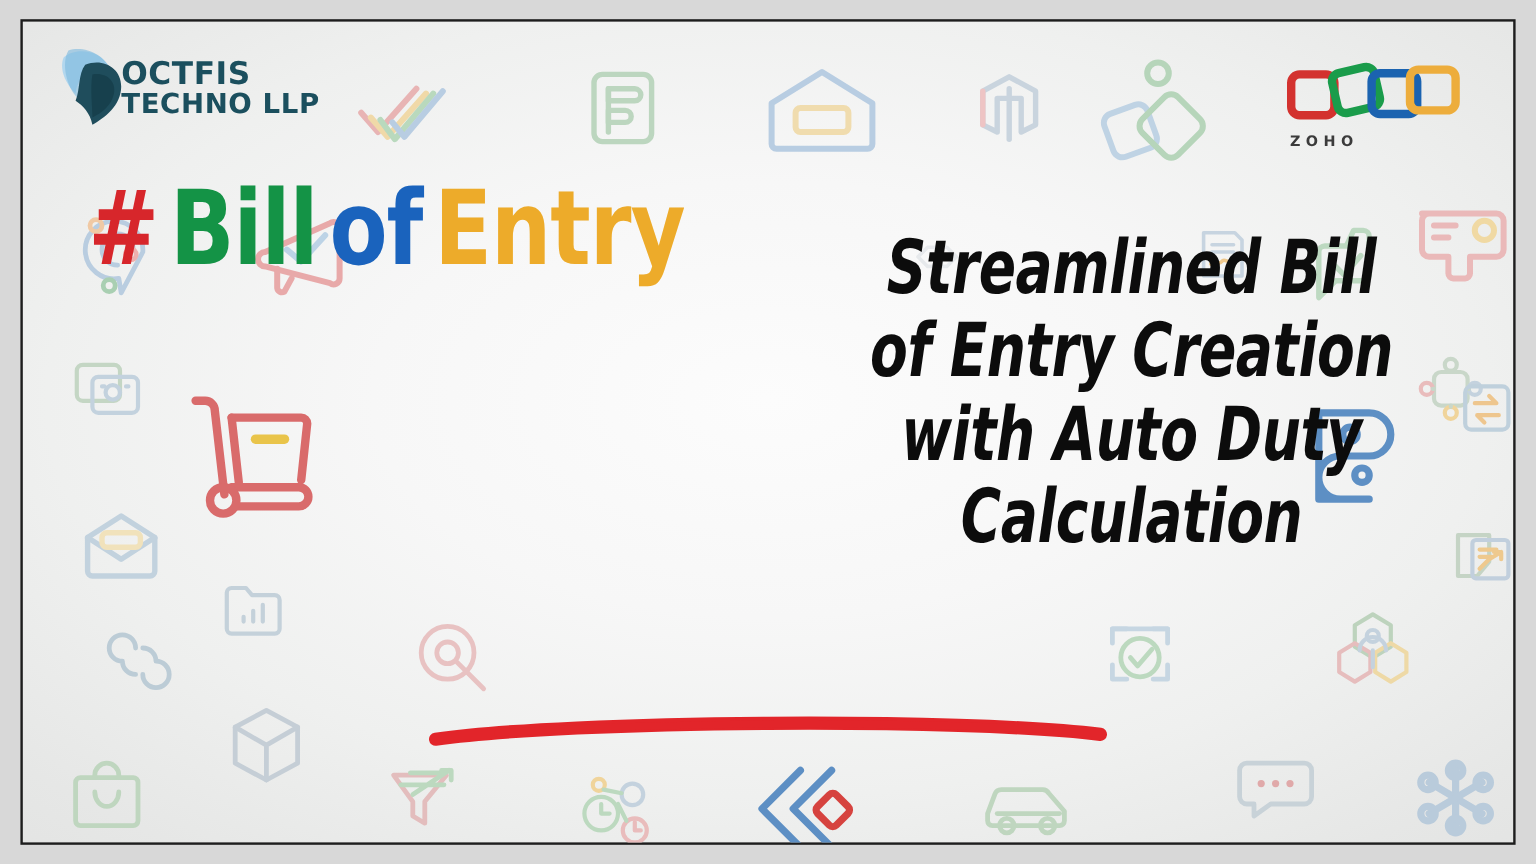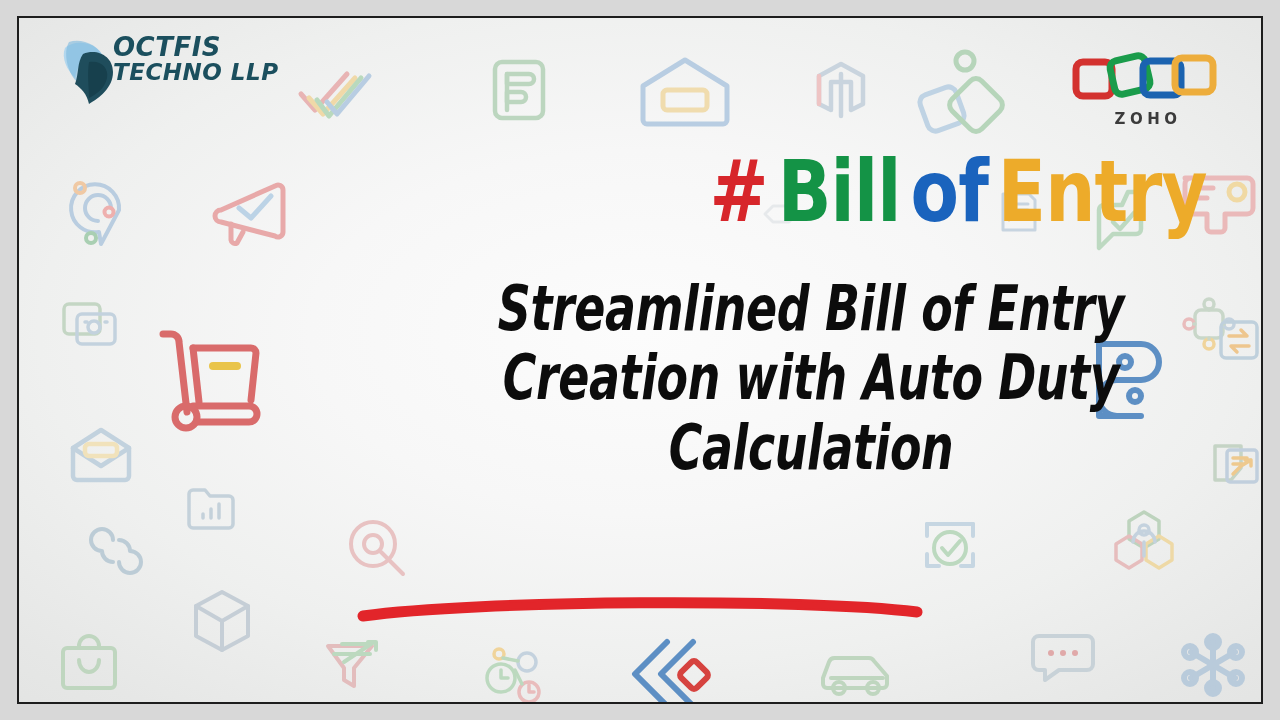--- a/index.html
+++ b/index.html
@@ -25,22 +25,22 @@
   #icon-layer {
     position:absolute; inset:0;
     pointer-events:none;
     z-index:1;
   }
   .deco { position:absolute; }
   .deco svg { display:block; overflow:visible; }
 
   
   #octfis-logo {
-    position:absolute; left:40px; top:16px;
-    z-index:6; display:flex; align-items:flex-start; gap:2px;font-style:italic;
+    position:absolute; left:28px; top:16px;
+    z-index:6; display:flex; align-items:center; gap:2px;
   }
   #octfis-wordmark {
     display:flex; flex-direction:column;
     line-height:1.0; margin-left:-10px;
   }
   #octfis-name {
     font-family:"DejaVu Sans", sans-serif;
     font-weight:bold; font-size:26px;
     letter-spacing:0.5px; color:#1b4f5e;
   }
@@ -48,30 +48,30 @@
     font-family:"DejaVu Sans", sans-serif;
     font-weight:bold; font-size:23px;
     letter-spacing:0.5px; color:#1b4f5e; margin-top:1px;
   }
   
   #zoho-logo {
     position:absolute; right:40px; top:30px;
     z-index:6; width:150px;
   }
   #zoho-word {
-    text-align:center; font-family:"DejaVu Sans", sans-serif;
-    font-size:15px; font-weight:bold; letter-spacing:4.5px;
+    text-align:left; font-family:"DejaVu Sans", sans-serif;
+    font-size:12px; font-weight:bold; letter-spacing:4.5px;
     color:#3b3b3b; margin-top:2px; padding-left:4px;
   }
   
   #content {
     position:relative; z-index:5;
     width:100%; height:100%;
-    display:flex; flex-direction:column;
-    align-items:flex-end; justify-content:flex-start;
+    display:flex; 
+    align-items:flex-start; justify-content:flex-start;
     padding-top:130px;
   }
   #main-title {
     font-family:"DejaVu Sans", sans-serif;
     font-weight:bold;
     font-size:86px;
     letter-spacing:-1px;
     line-height:1;
     white-space:nowrap;
     transform:scaleX(0.82);

